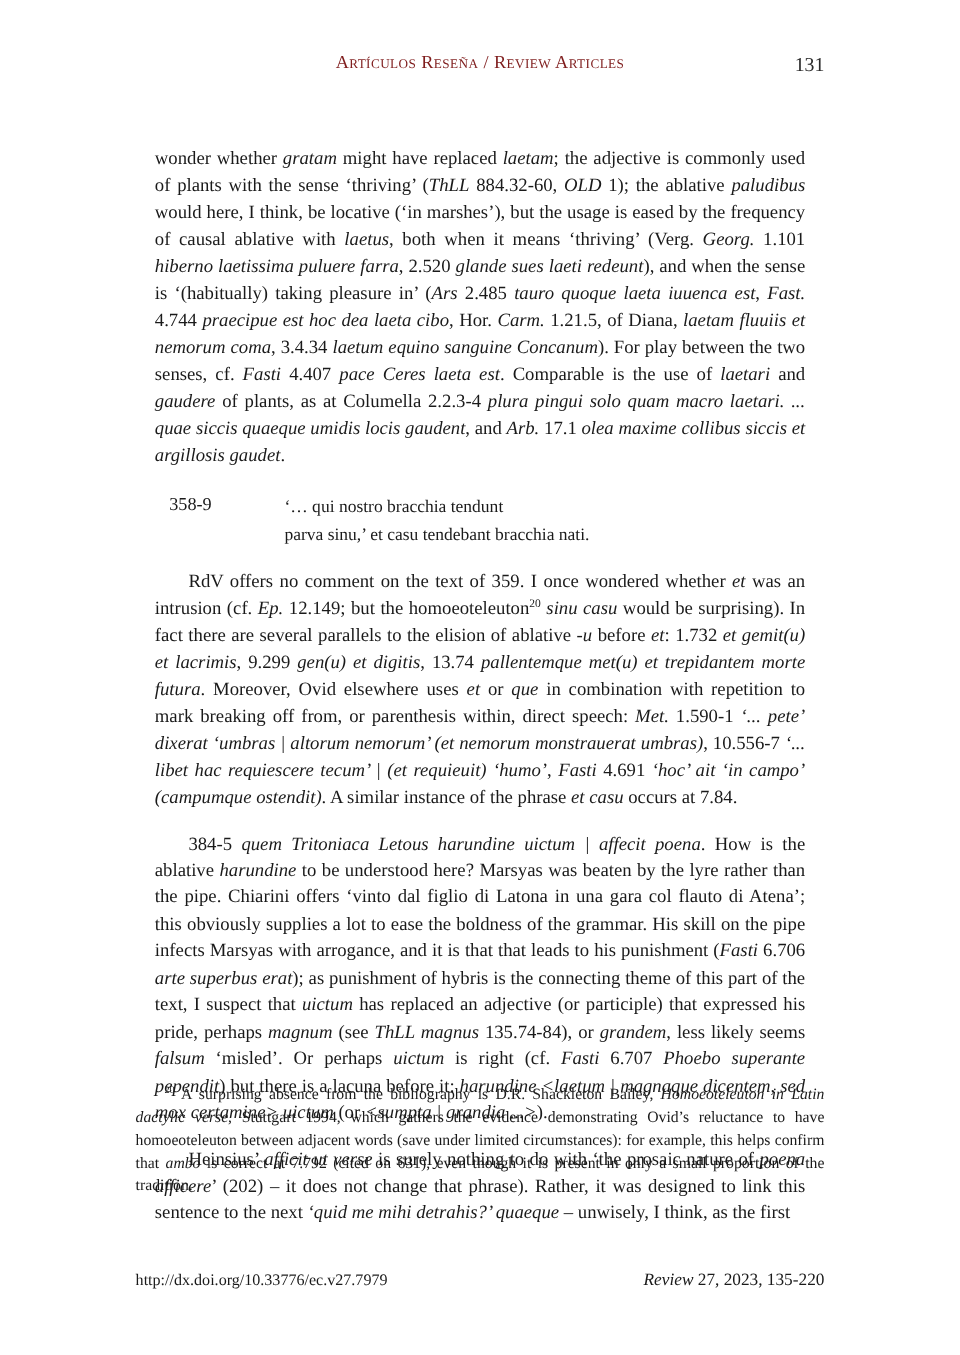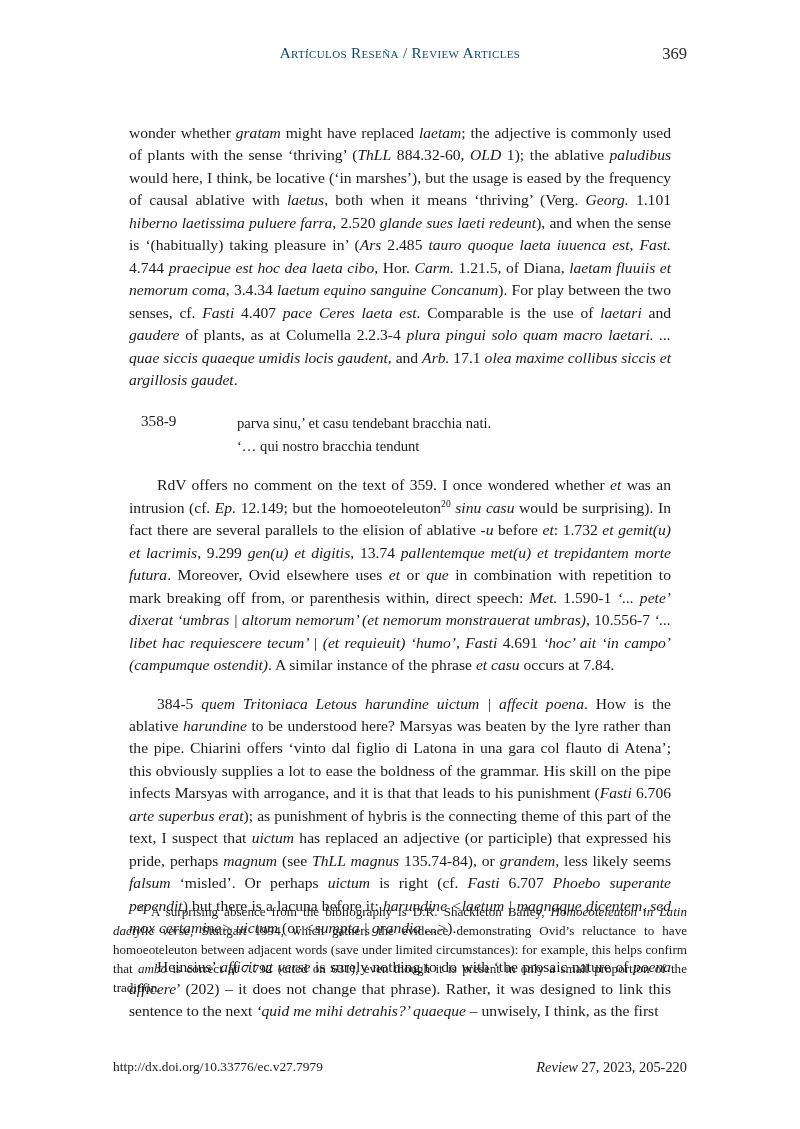--- a/index.html
+++ b/index.html
@@ -33,21 +33,21 @@
   }
   .runhead-title {
     position: absolute;
     left: 0;
     top: 0;
     width: 574px;
     text-align: center;
     font-size: 15.2px;
     font-variant: small-caps;
     letter-spacing: 0.35px;
-    color: #0c4a6e;
+    color: #7f1d1d;
     white-space: nowrap;
   }
   .runhead-pageno {
     position: absolute;
     right: 0;
     top: 0;
     font-size: 16.5px;
     color: #2a2a2a;
   }
 
@@ -146,45 +146,45 @@
     white-space: nowrap;
   }
 </style>
 </head>
 <body>
 
 <div class="page">
 
   <div class="runhead">
     <div class="runhead-title">Artículos Reseña / Review Articles</div>
-    <div class="runhead-pageno">369</div>
+    <div class="runhead-pageno">131</div>
   </div>
 
   <div class="textblock">
 
     <p class="body cont">wonder whether <i>gratam</i> might have replaced <i>laetam</i>; the adjective is commonly used of plants with the sense ‘thriving’ (<i>ThLL</i> 884.32-60, <i>OLD</i> 1); the ablative <i>paludibus</i> would here, I think, be locative (‘in marshes’), but the usage is eased by the frequency of causal ablative with <i>laetus</i>, both when it means ‘thriving’ (Verg. <i>Georg.</i> 1.101 <i>hiberno laetissima puluere farra</i>, 2.520 <i>glande sues laeti redeunt</i>), and when the sense is ‘(habitually) taking pleasure in’ (<i>Ars</i> 2.485 <i>tauro quoque laeta iuuenca est</i>, <i>Fast.</i> 4.744 <i>praecipue est hoc dea laeta cibo</i>, Hor. <i>Carm.</i> 1.21.5, of Diana, <i>laetam fluuiis et nemorum coma</i>, 3.4.34 <i>laetum equino sanguine Concanum</i>). For play between the two senses, cf. <i>Fasti</i> 4.407 <i>pace Ceres laeta est</i>. Comparable is the use of <i>laetari</i> and <i>gaudere</i> of plants, as at Columella 2.2.3-4 <i>plura pingui solo quam macro laetari. ... quae siccis quaeque umidis locis gaudent</i>, and <i>Arb.</i> 17.1 <i>olea maxime collibus siccis et argillosis gaudet</i>.</p>
 
     <div class="verseblock">
       <div class="verse-lineno">358-9</div>
       <div class="verse-lines">
+        <div>‘… qui nostro bracchia tendunt</div>
         <div>parva sinu,’ et casu tendebant bracchia nati.</div>
-        <div>‘… qui nostro bracchia tendunt</div>
       </div>
     </div>
 
     <p class="body indent">RdV offers no comment on the text of 359. I once wondered whether <i>et</i> was an intrusion (cf. <i>Ep.</i> 12.149; but the homoeoteleuton<sup class="fn">20</sup> <i>sinu casu</i> would be surprising). In fact there are several parallels to the elision of ablative <i>-u</i> before <i>et</i>: 1.732 <i>et gemit(u) et lacrimis</i>, 9.299 <i>gen(u) et digitis</i>, 13.74 <i>pallentemque met(u) et trepidantem morte futura</i>. Moreover, Ovid elsewhere uses <i>et</i> or <i>que</i> in combination with repetition to mark breaking off from, or parenthesis within, direct speech: <i>Met.</i> 1.590-1 <i>‘... pete’ dixerat ‘umbras | altorum nemorum’ (et nemorum monstrauerat umbras)</i>, 10.556-7 <i>‘... libet hac requiescere tecum’ | (et requieuit) ‘humo’</i>, <i>Fasti</i> 4.691 <i>‘hoc’ ait ‘in campo’ (campumque ostendit)</i>. A similar instance of the phrase <i>et casu</i> occurs at 7.84.</p>
 
     <p class="body indent">384-5 <i>quem Tritoniaca Letous harundine uictum | affecit poena</i>. How is the ablative <i>harundine</i> to be understood here? Marsyas was beaten by the lyre rather than the pipe. Chiarini offers ‘vinto dal figlio di Latona in una gara col flauto di Atena’; this obviously supplies a lot to ease the boldness of the grammar. His skill on the pipe infects Marsyas with arrogance, and it is that that leads to his punishment (<i>Fasti</i> 6.706 <i>arte superbus erat</i>); as punishment of hybris is the connecting theme of this part of the text, I suspect that <i>uictum</i> has replaced an adjective (or participle) that expressed his pride, perhaps <i>magnum</i> (see <i>ThLL magnus</i> 135.74-84), or <i>grandem</i>, less likely seems <i>falsum</i> ‘misled’. Or perhaps <i>uictum</i> is right (cf. <i>Fasti</i> 6.707 <i>Phoebo superante pependit</i>) but there is a lacuna before it: <i>harundine &lt;laetum | magnaque dicentem, sed mox certamine&gt; uictum</i> (or <i>&lt;sumpta | grandia ...&gt;</i>).</p>
 
     <p class="body indent">Heinsius’ <i>afficit ut verse</i> is surely nothing to do with ‘the prosaic nature of <i>poena afficere</i>’ (202) – it does not change that phrase). Rather, it was designed to link this sentence to the next <i>‘quid me mihi detrahis?’ quaeque</i> – unwisely, I think, as the first</p>
 
   </div>
 
   <div class="footnote">
     <sup>20</sup><span> A surprising absence from the bibliography is D.R. Shackleton Bailey, <i>Homoeoteleuton in Latin dactylic verse</i>, Stuttgart 1994, which gathers the evidence demonstrating Ovid’s reluctance to have homoeoteleuton between adjacent words (save under limited circumstances): for example, this helps confirm that <i>ambo</i> is correct at 7.792 (cited on 631), even though it is present in only a small proportion of the tradition.</span>
   </div>
 
   <div class="footer">
     <a class="footer-doi" href="#">http://dx.doi.org/10.33776/ec.v27.7979</a>
-    <div class="footer-cite"><i>Review</i><span> 27, 2023, 205-220</span></div>
+    <div class="footer-cite"><i>Review</i><span> 27, 2023, 135-220</span></div>
   </div>
 
 </div>
 
 </body></html>

